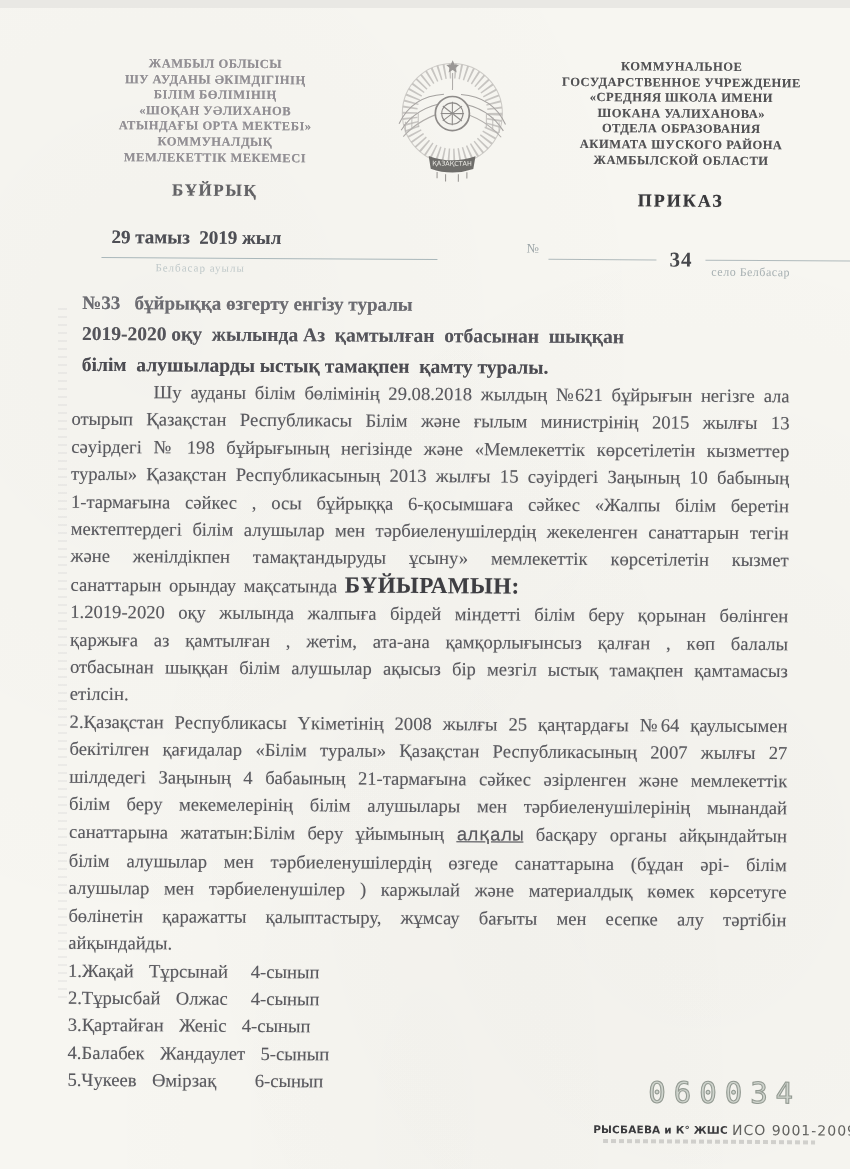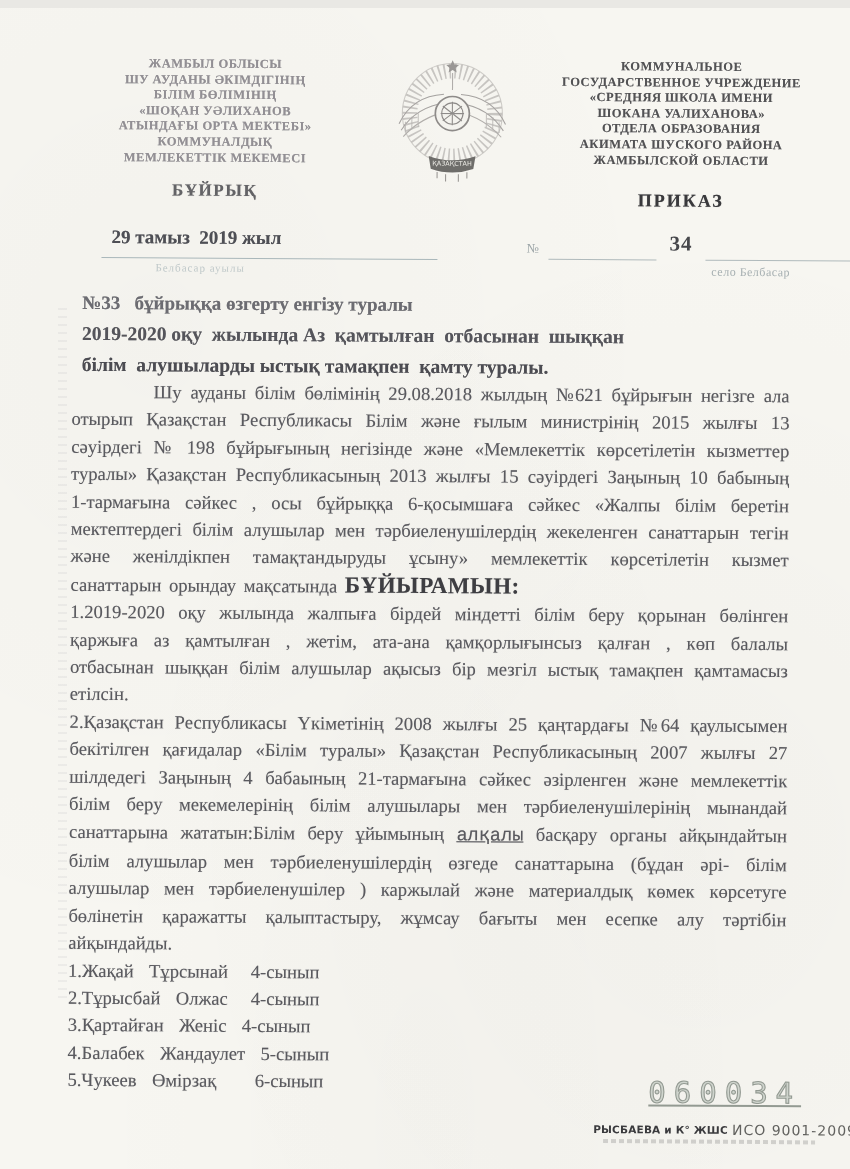--- a/index.html
+++ b/index.html
@@ -38,21 +38,21 @@
   
   .meta{position:absolute;top:218px;left:75px;right:8px;height:64px;}
   .date-text{
     position:absolute;left:38px;top:2px;font-size:19px;font-weight:700;color:#4e4f55;
     white-space:pre;text-shadow:0 0 0.6px rgba(78,79,85,0.5);
   }
   .date-line{position:absolute;left:28px;top:33px;width:336px;border-bottom:1.6px solid #a9b7ba;}
   .date-sub{position:absolute;left:82px;top:37px;font-size:11px;color:#c0c9ca;letter-spacing:1px;}
   .num-label{position:absolute;left:453px;top:14px;font-size:13px;color:#9aa3a6;}
   .num-line1{position:absolute;left:475px;top:32px;width:108px;border-bottom:1.4px solid #b0babc;}
-  .num-value{position:absolute;left:596px;top:4px;font-size:21px;font-weight:700;color:#46474b;letter-spacing:1px;}
+  .num-value{position:absolute;left:596px;top:20px;font-size:21px;font-weight:700;color:#46474b;letter-spacing:1px;}
   .num-line2{position:absolute;left:632px;top:32px;width:166px;border-bottom:1.4px solid #b0babc;}
   .place{position:absolute;left:638px;top:37px;font-size:12px;color:#a7b0b2;letter-spacing:0.5px;text-align:center;}
 
   
   .subject{position:absolute;top:281px;left:84px;}
   .subject div{white-space:pre;line-height:31px;text-shadow:0 0 0.6px rgba(85,85,90,0.5);}
   .subj-1{font-size:19px;font-weight:600;color:#6c6c72;}
   .subj-2{font-size:19.5px;font-weight:700;color:#55555b;}
   .subj-3{font-size:19.5px;font-weight:700;color:#4c4c52;}
 
@@ -65,21 +65,21 @@
   .bodytext p{margin:0;}
   .p-first{text-indent:82px;}
   .bold-inline{font-weight:700;color:#3e3e42;font-size:23px;letter-spacing:0.5px;}
   .und{text-decoration:underline;font-family:Liberation Mono, monospace;}
   .students div{white-space:pre;text-align:left;line-height:27.4px;}
 
   
   .stamp{
     position:absolute;left:655px;top:1066px;
     font-family:"DejaVu Sans Mono", monospace;font-size:29px;letter-spacing:8px;
-    color:#cfd4cd;text-decoration:underline;-webkit-text-stroke:1.1px #939a92;
+    color:#cfd4cd;-webkit-text-stroke:1.1px #939a92;
   }
   .footer{position:absolute;left:596px;top:1112px;width:236px;}
   .brand-row{display:flex;align-items:center;gap:4px;}
   .brand{font-family:"DejaVu Sans", sans-serif;font-size:10.5px;font-weight:700;color:#3a3a3d;letter-spacing:0.2px;white-space:nowrap;}
   .cert{font-family:"DejaVu Sans", sans-serif;font-size:14px;font-weight:400;color:#62625f;letter-spacing:1px;white-space:nowrap;}
   .micro-bar{
     margin-top:2px;margin-left:14px;height:3.5px;width:212px;opacity:0.5;
     background:repeating-linear-gradient(to right, rgba(100,100,100,0.5) 0 5px, transparent 5px 8px);
   }
 

